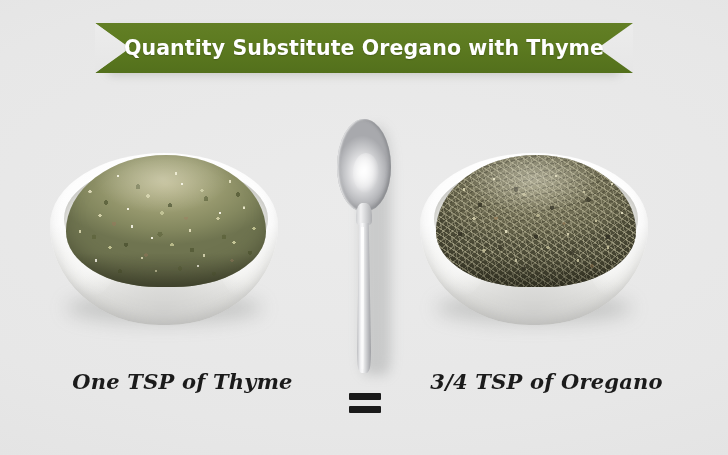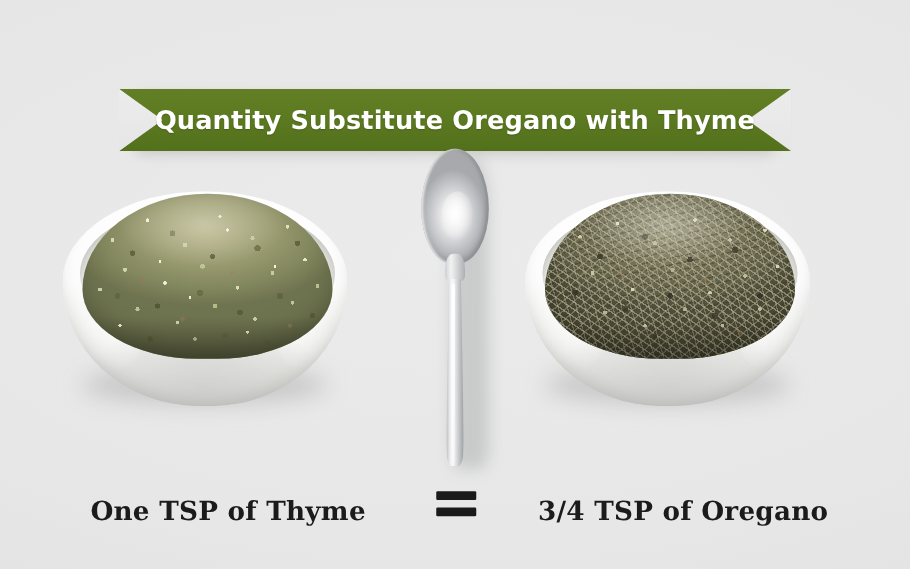--- a/index.html
+++ b/index.html
@@ -24,21 +24,20 @@
     overflow: hidden;
   }
 
   
   .banner-wrap {
     position: absolute;
     left: 95px;
     top: 23px;
     width: 538px;
     height: 52px;
-    margin-top: 48px;
   }
   .banner-shadow {
     position: absolute;
     left: 14px;
     top: 6px;
     width: 510px;
     height: 46px;
     background: rgba(90, 95, 85, 0.24);
     filter: blur(5px);
     border-radius: 3px;
@@ -394,30 +393,31 @@
     height: 7px;
     background: #1a1a1a;
     border-radius: 1px;
   }
   .equals .bar.top { top: 3px; }
   .equals .bar.bot { top: 16px; }
 
   
   .caption {
     position: absolute;
-    top: 393px;
+    top: 366px;
     height: 30px;
     display: flex;
     align-items: center;
     color: #1b1b1b;
     font-family: "DejaVu Serif", serif;
     font-size: 21px;
     font-weight: bold;
     letter-spacing: 0.2px;
     white-space: nowrap;
+    font-style: italic;
   }
   .caption.left  { left: 0;   width: 365px; justify-content: center; }
   .caption.right { left: 365px; width: 363px; justify-content: center; text-align: center; }
 </style>
 </head>
 <body>
 
 <div id="infographic">
 
   <div class="banner-wrap">

